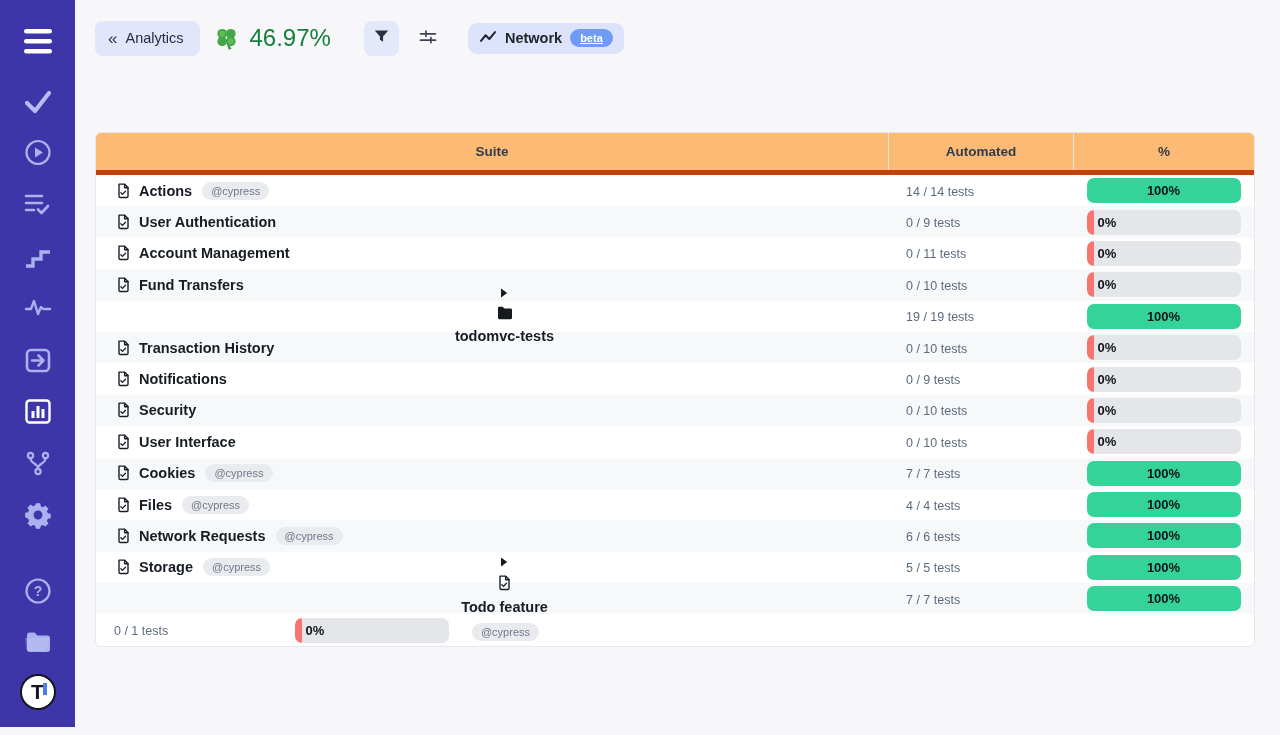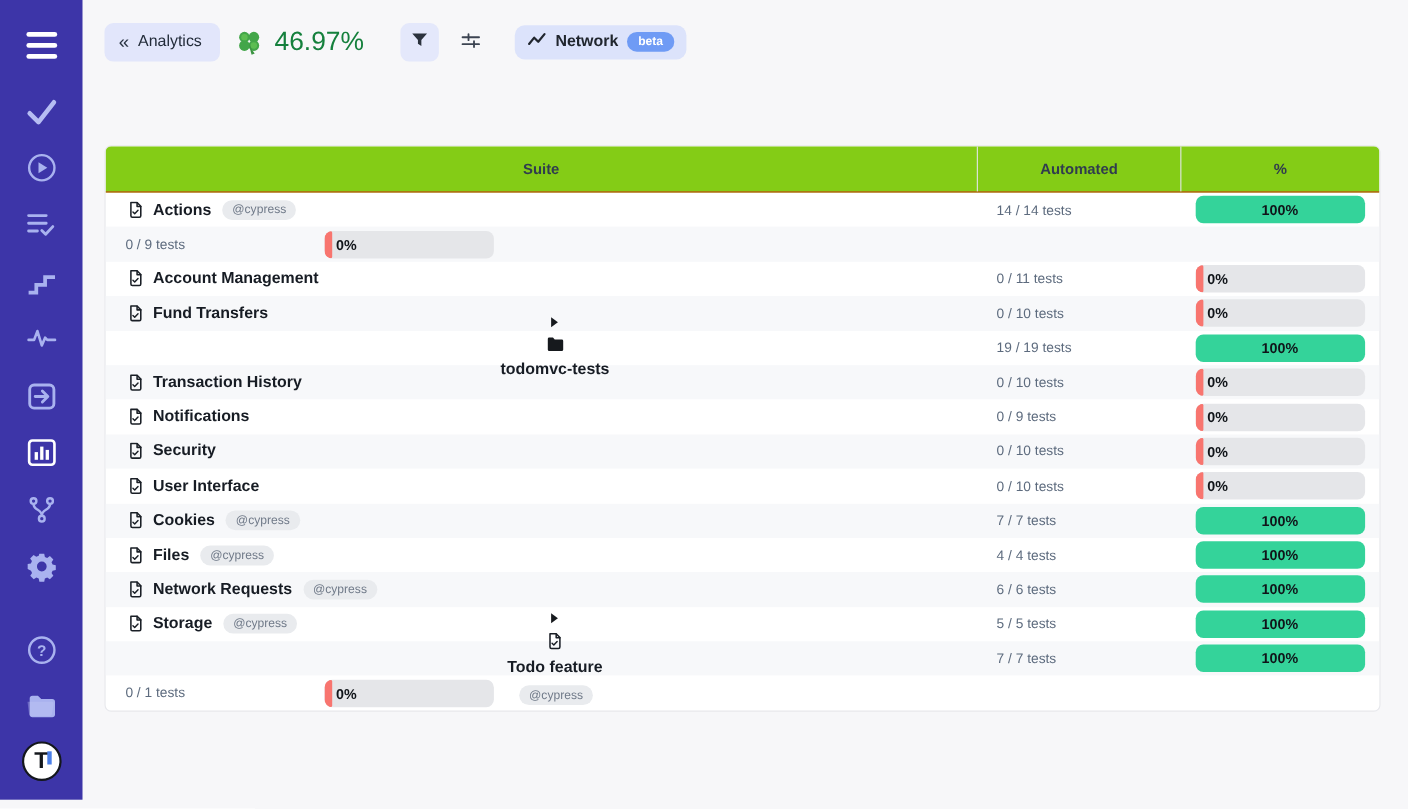--- a/index.html
+++ b/index.html
@@ -17,25 +17,25 @@
   .btn-back .chev { font-size:17px; line-height:1; color:#2a3342; }
   .clover { margin-left:13px; display:flex; }
   .page-title { margin-left:9px; font-size:27px; font-weight:bold; color:#1c232e; letter-spacing:-0.3px; }
   .page-pct { margin-left:10px; font-size:24px; font-weight:normal; color:#15803d; }
   .btn-filter { margin-left:33px; width:35px; height:35px; background:#e4e8fb; border:none; border-radius:8px; display:flex; align-items:center; justify-content:center; cursor:pointer; }
   .searchbox { margin-left:12px; width:188px; height:37px; background:#ffffff; border:1px solid #e2e5ea; border-radius:9px; display:flex; align-items:center; padding:0 10px; gap:8px; }
   .searchbox input { border:none; outline:none; width:100%; font-size:13.5px; font-family:inherit; color:#3a4352; background:transparent; }
   .searchbox input::placeholder { color:#8b95a5; }
   .sliders-btn { margin-left:15px; background:none; border:none; cursor:pointer; display:flex; padding:4px; }
   .btn-timeline { margin-left:26px; display:flex; align-items:center; gap:8px; background:#dce3fb; border:none; border-radius:9px; height:31px; padding:0 11px; font-size:14.5px; font-weight:bold; color:#20262e; font-family:inherit; cursor:pointer; }
-  .beta { background:#6f9bf5; color:#ffffff; font-size:11px; font-weight:bold; padding:3px 10px; border-radius:10px; }
+  .beta { background:#6f9bf5; color:#ffffff; font-size:11px; font-weight:bold; padding:3px 10px; border-radius:10px;text-decoration:underline; }
 
   
   .table-card { position:absolute; left:95px; top:132px; width:1160px; background:#ffffff; border:1px solid #e7e8ec; border-radius:6px; overflow:hidden; }
-  .thead { display:flex; height:42px; background:#84cc16; border-bottom:1px solid #c2410c; }
+  .thead { display:flex; height:42px; background:#fdba74; border-bottom:5px solid #c2410c; }
   .th { display:flex; align-items:center; justify-content:center; font-size:13.5px; font-weight:bold; color:#303c4e; }
   .th-suite { width:792px; }
   .th-auto  { width:185px; border-left:1px solid #e3e5e9; }
   .th-pct   { width:181px; border-left:1px solid #e3e5e9; }
 
   .trow { display:flex; align-items:center; height:31.4px; cursor:pointer; }
   .trow:nth-child(even) { background:#f7f8fa; }
   .cell-suite { width:792px; display:flex; align-items:center; gap:8px; padding-left:20px; }
   .cell-suite.indent { padding-left:25px;flex-direction:column; }
   .caret-wrap { display:flex; align-items:center; margin-right:1px; }
@@ -212,20 +212,33 @@
     <div class="cell-auto">
       <span class="cnt">14 / 14 tests</span>
     </div>
     <div class="cell-pct">
       <div class="bar bar-full">100%</div>
 
     </div>
   </div>
 
   <div class="trow">
+    <div class="cell-suite">
+
+      <span class="file-icon" style="display:flex">
+        <svg width="15" height="16" viewBox="0 0 16 17" fill="none" stroke="#1a1f26" stroke-width="1.5" stroke-linejoin="round" stroke-linecap="round">
+              <path d="M3.2 1.2 h6 l3.6 3.6 v9.2 a1.4 1.4 0 0 1 -1.4 1.4 H4.6 a1.4 1.4 0 0 1 -1.4 -1.4 z"></path>
+              <path d="M9.2 1.4 v3.6 h3.6"></path>
+              <path d="M5.2 10.4 l1.7 1.7 3.2 -3.4" stroke-width="1.4"></path>
+            </svg>
+      </span>
+
+      <span class="sname">User Authentication</span>
+
+    </div>
     <div class="cell-auto">
       <span class="cnt">0 / 9 tests</span>
     </div>
     <div class="cell-pct">
 
       <div class="bar bar-zero">
         <span class="chip"></span>
         <span class="zl">0%</span>
       </div>
     </div>

